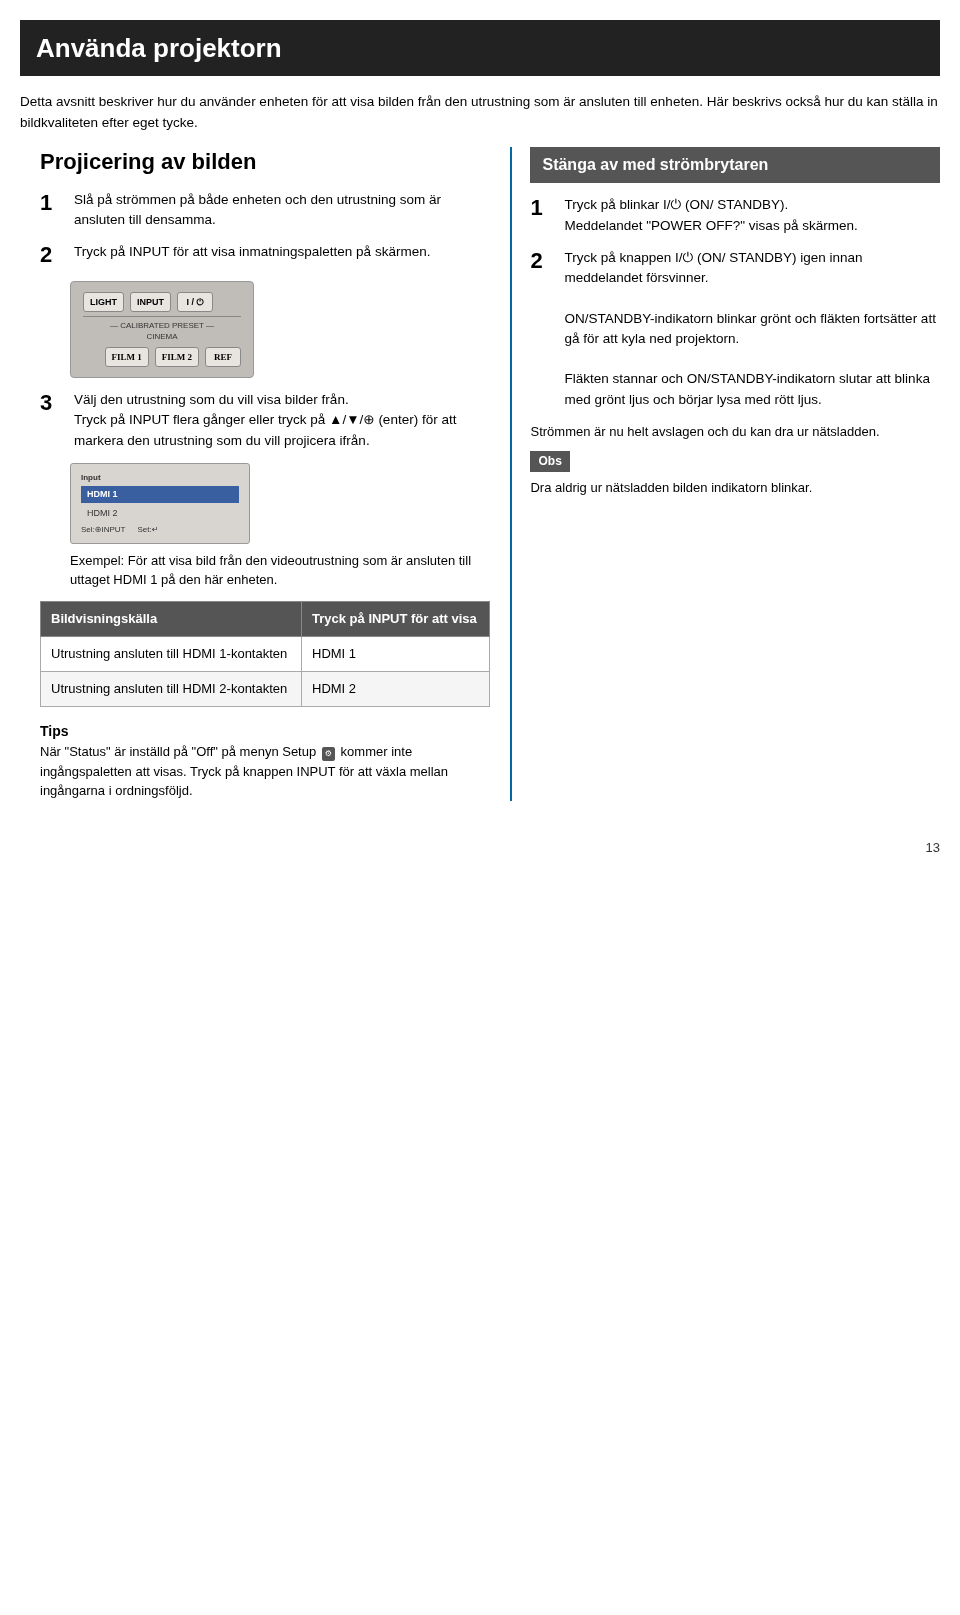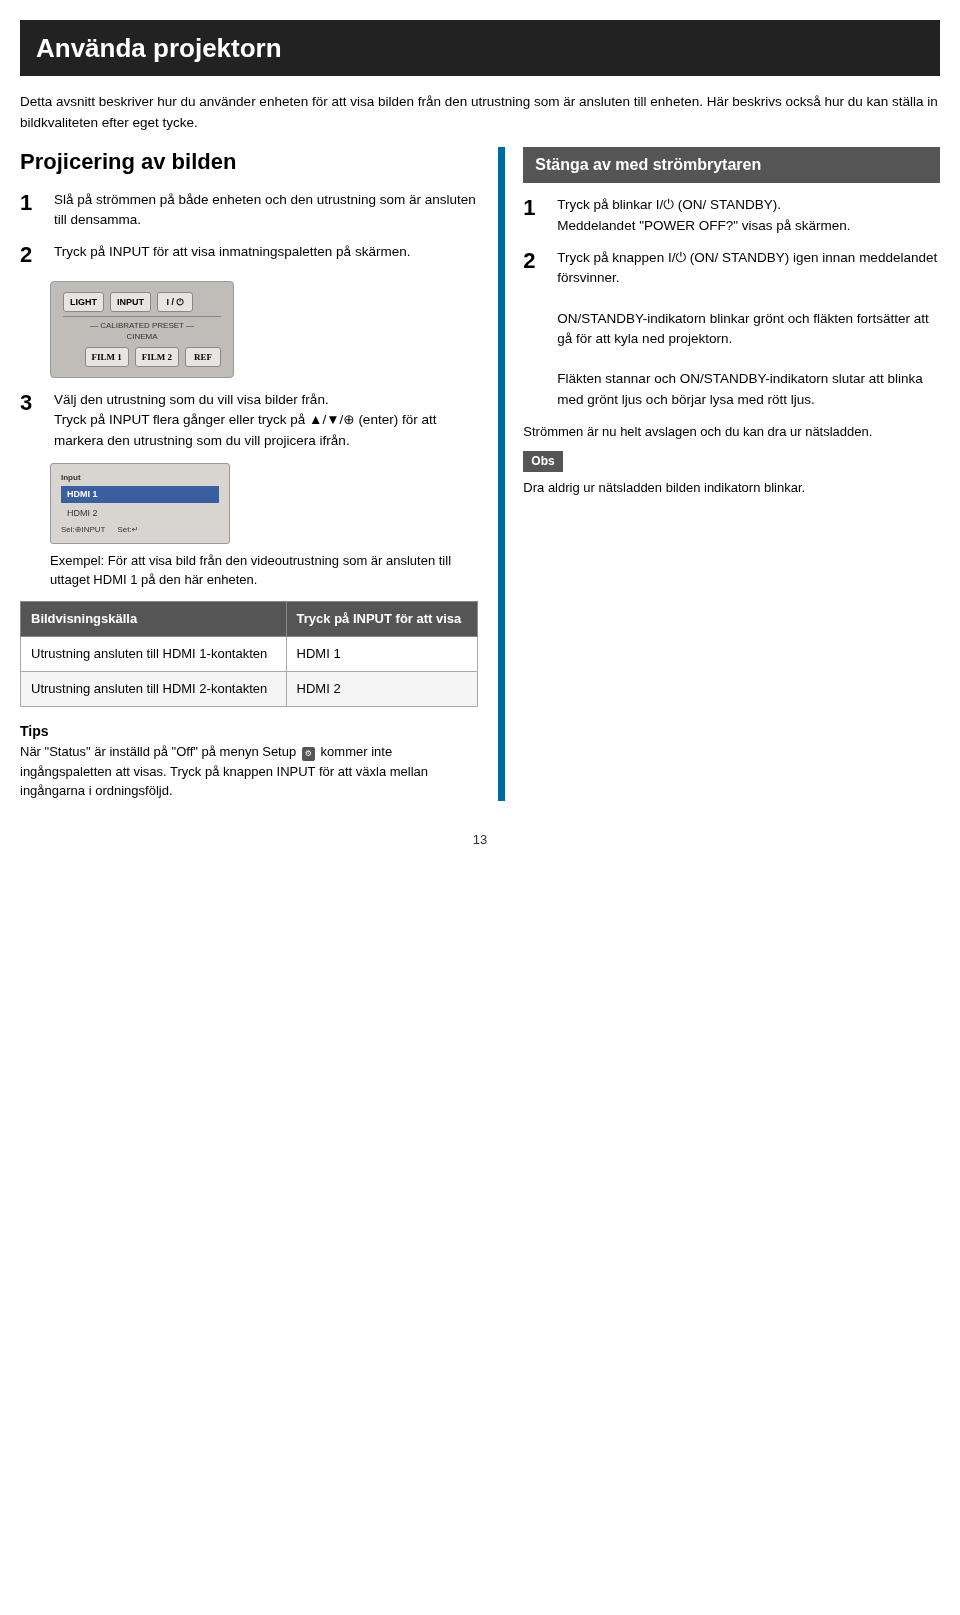--- a/index.html
+++ b/index.html
@@ -32,24 +32,25 @@
       line-height: 1.5;
     }
 
     
     .main-columns {
       display: flex;
       gap: 20px;
     }
     .left-col {
       flex: 1.1;
+      margin-left: 20px;
     }
     .right-col {
       flex: 1;
-      border-left: 7px solid #0369a1;
+      border-left: 2px solid #0369a1;
       padding-left: 18px;
     }
 
     
     .section-title-large {
       font-size: 22px;
       font-weight: bold;
       margin-bottom: 12px;
     }
     .section-title-box {
@@ -222,22 +223,22 @@
       margin-top: 10px;
     }
     .obs-text {
       font-size: 13px;
       line-height: 1.5;
       margin-bottom: 8px;
     }
 
     
     .page-number {
-      text-align: center;
-      margin-top: 30px;
+      text-align: right;
+      margin-top: 38px;
       font-size: 13px;
       color: #333;
     }
 
     
     .setup-icon {
       display: inline-block;
       background: #555;
       color: #fff;
       font-size: 8px;

